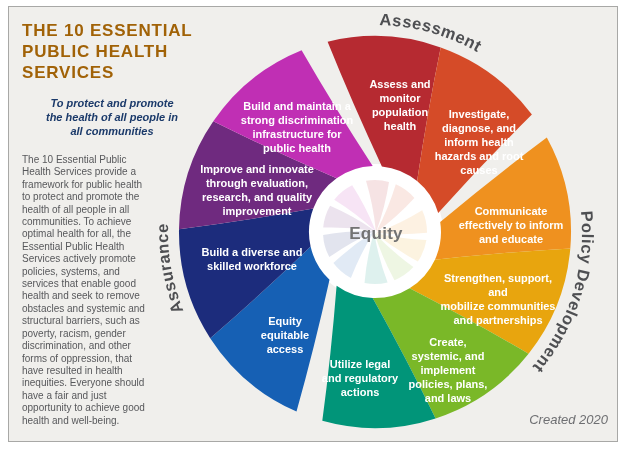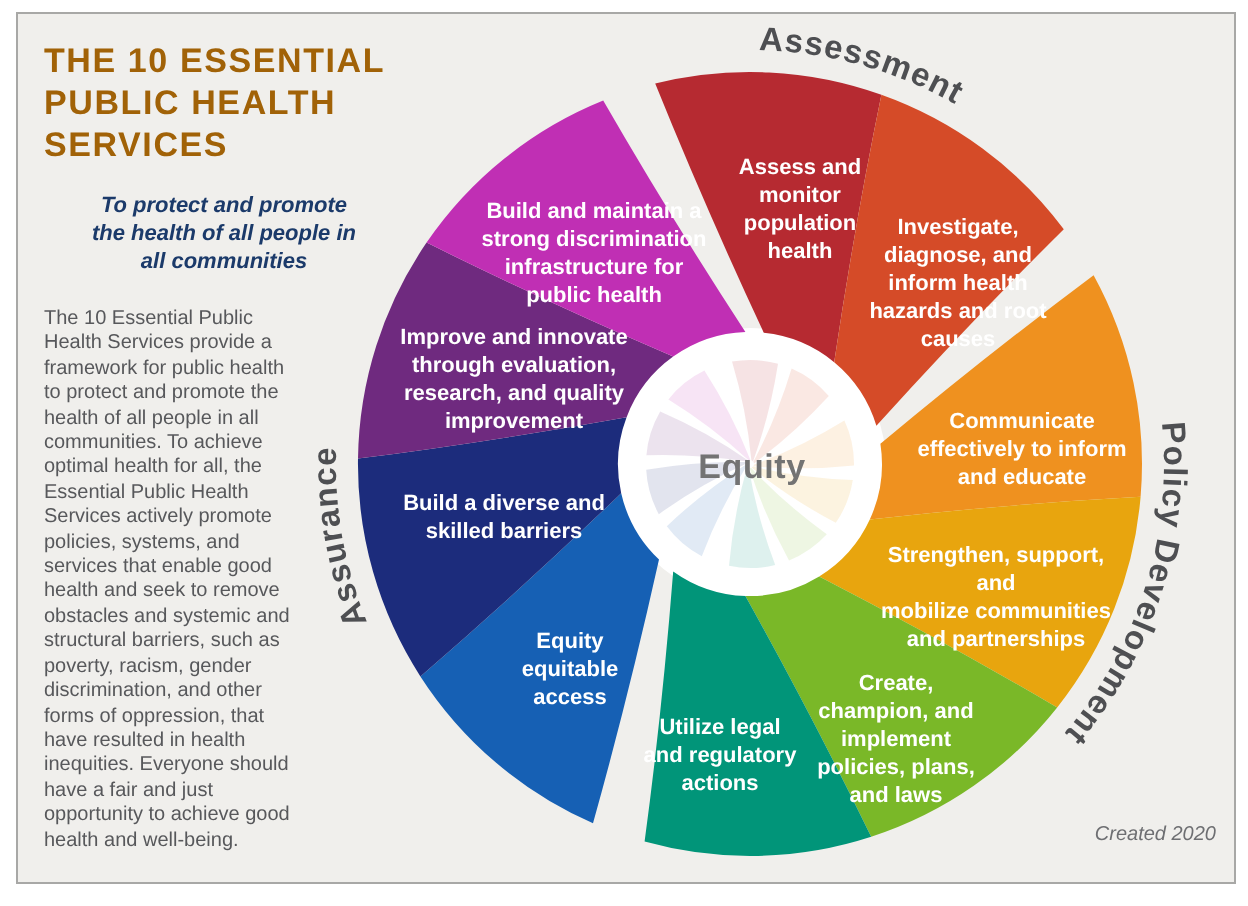--- a/index.html
+++ b/index.html
@@ -15,21 +15,21 @@
             font-size:11px;line-height:1.28;font-weight:bold;font-style:italic;
             color:#1b3a6a;text-align:center;}
   .body-text{position:absolute;left:22px;top:154px;width:178px;
              font-size:10px;line-height:12.4px;color:#57585b;}
   .wheel-svg{position:absolute;left:0;top:0;width:624px;height:453px;}
   .svc{position:absolute;transform:translate(-50%,-50%);
        font-size:11px;line-height:1.28;font-weight:bold;color:#ffffff;
        text-align:center;white-space:pre-line;margin-top:10px;}
   .equity{position:absolute;left:376px;top:234px;transform:translate(-50%,-50%);
           font-size:17px;font-weight:bold;color:#737373;letter-spacing:.3px;}
-  .credit{position:absolute;right:16px;top:412px;font-size:10px;
+  .credit{position:absolute;right:16px;top:412px;font-size:13px;
           font-style:italic;color:#6e6f72;}
   .cat-text{font-size:16.5px;font-weight:bold;fill:#4e4f52;letter-spacing:.6px;}
 </style>
 </head>
 <body>
 
 <div class="canvas"></div>
 
 <svg class="wheel-svg" viewBox="0 0 624 453">
   <circle cx="375" cy="232" r="68" fill="#ffffff"></circle>
@@ -103,32 +103,32 @@
 inform health
 hazards and root
 causes</div>
 <div class="svc" style="left:511px;top:215px">Communicate
 effectively to inform
 and educate</div>
 <div class="svc" style="left:498px;top:289px">Strengthen, support, and
 mobilize communities
 and partnerships</div>
 <div class="svc" style="left:448px;top:360px">Create,
-champion, and
+systemic, and
 implement
 policies, plans,
 and laws</div>
 <div class="svc" style="left:360px;top:368px">Utilize legal
 and regulatory
 actions</div>
 <div class="svc" style="left:285px;top:325px">Equity
 equitable
 access</div>
 <div class="svc" style="left:252px;top:249px">Build a diverse and
-skilled barriers</div>
+skilled workforce</div>
 <div class="svc" style="left:257px;top:180px">Improve and innovate
 through evaluation,
 research, and quality
 improvement</div>
 <div class="svc" style="left:297px;top:117px">Build and maintain a
 strong discrimination
 infrastructure for
 public health</div>
 
 <div class="equity">Equity</div>

